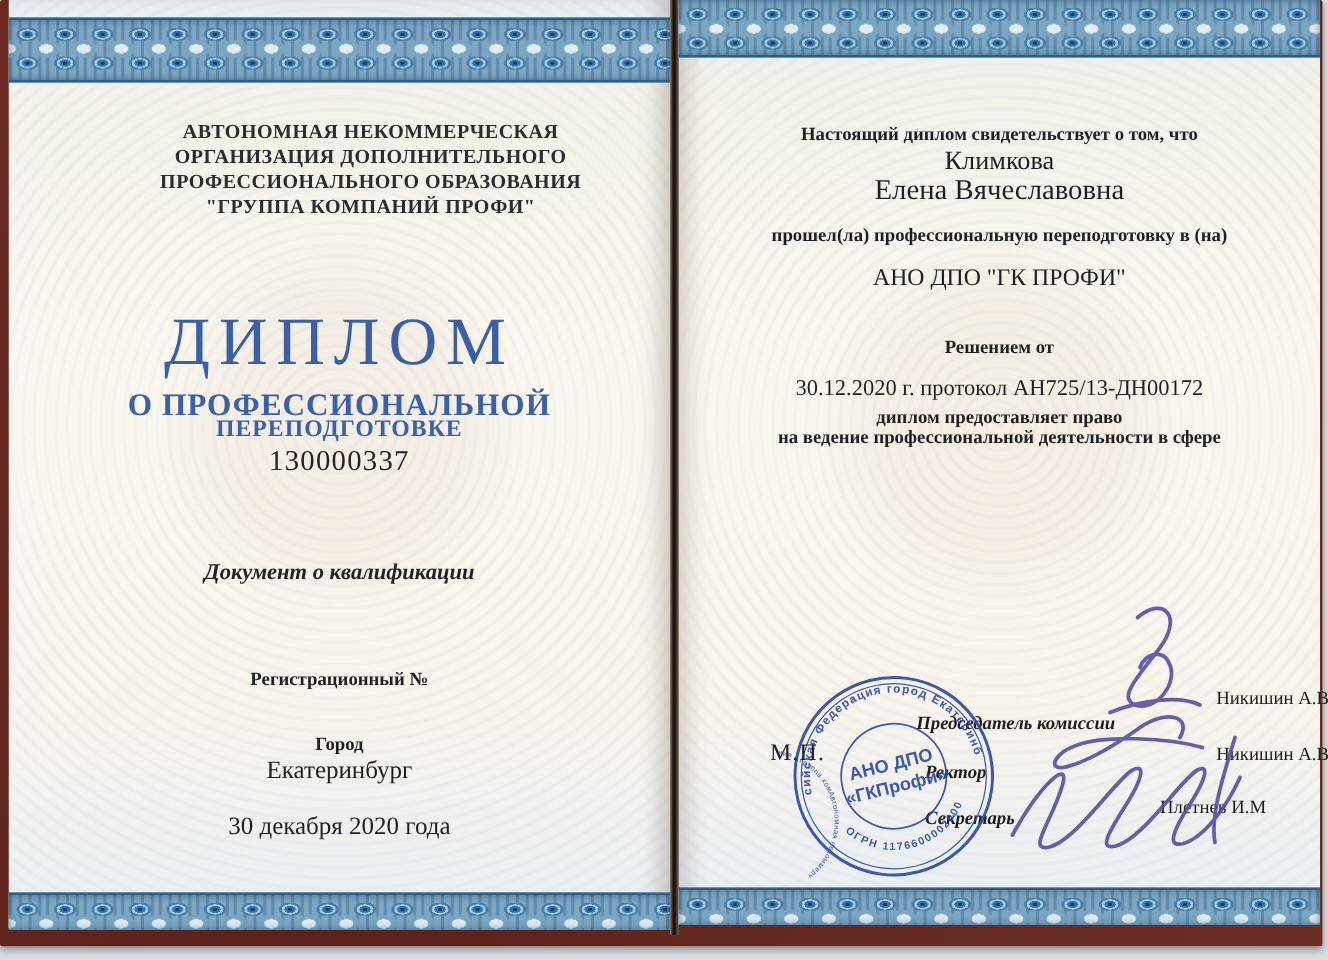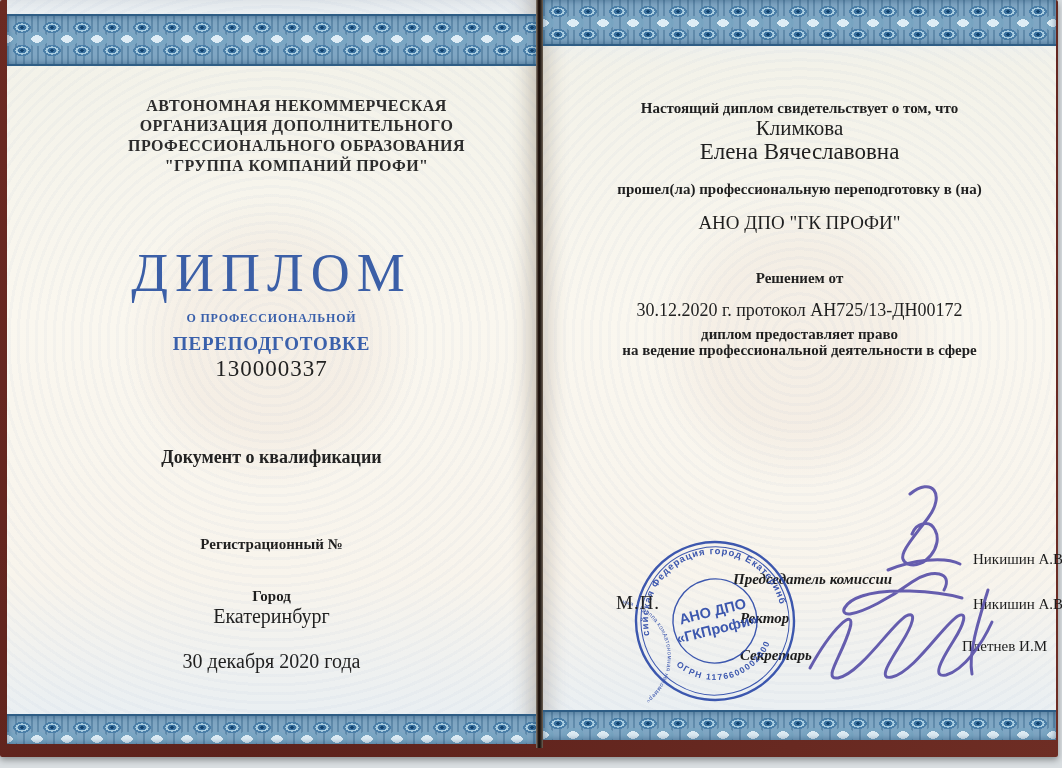--- a/index.html
+++ b/index.html
@@ -51,27 +51,27 @@
     box-shadow:inset 0 0 7px rgba(18,58,92,.55);
   }
   .band-top-left{top:14px;height:48px;}
   .band-bottom-left{top:714px;height:28px;border-bottom:none;}
   .band-top-right{top:0;height:44px;border-top:none;}
   .band-bottom-right{top:710px;height:28px;border-bottom:none;}
 
   .txt{position:absolute;color:#1f1f1f;white-space:nowrap;}
   .ctr{text-align:center;left:0;right:0;}
   .bold{font-weight:700;}
-  .ital{}
+  .ital{font-style:italic;}
 
   
   .org-block{position:absolute;top:96px;left:50px;right:0;text-align:center;
     font-size:16px;font-weight:600;letter-spacing:.4px;line-height:20px;color:#2c2c2c;}
   .diploma-title{top:242px;font-size:54px;letter-spacing:7px;color:#3b5fa7;font-weight:400;}
-  .diploma-sub1{top:311px;font-size:12px;letter-spacing:.8px;color:#3a60ab;}
+  .diploma-sub1{top:311px;font-size:25px;letter-spacing:.8px;color:#3a60ab;}
   .diploma-sub2{top:333px;font-size:19px;letter-spacing:.8px;color:#3a60ab;}
   .diploma-number{top:356px;font-size:23px;letter-spacing:1px;color:#222;}
   .doc-type{top:447px;font-size:18px;color:#222;}
   .reg-label{top:536px;font-size:15px;}
   .reg-value{top:555px;font-size:21px;}
   .city-label{top:588px;font-size:15px;}
   .city-value{top:605px;font-size:20px;}
   .date-label{top:634px;font-size:15px;}
   .date-value{top:650px;font-size:20px;}
 
@@ -88,21 +88,21 @@
   .rp-field{top:387px;font-size:18px;left:60px;}
 
   .mp{left:616px;top:592px;font-size:19px;letter-spacing:1px;color:#232323;z-index:5;}
   .role{font-size:15px;font-weight:700;font-style:italic;color:#1d1d1d;z-index:2;}
   .role-chair{left:733px;top:571px;}
   .role-rector{left:740px;top:610px;font-style:italic;}
   .role-secretary{left:740px;top:647px;}
   .sig-name{font-size:15px;color:#1d1d1d;z-index:2;}
   .sig-name-1{left:973px;top:551px;}
   .sig-name-2{left:973px;top:596px;}
-  .sig-name-3{left:962px;top:638px;}
+  .sig-name-3{left:928px;top:638px;}
 
   .stamp{position:absolute;left:630px;top:536px;width:170px;height:170px;z-index:4;
     transform:rotate(-14deg);opacity:.9;}
   .signatures{position:absolute;left:792px;top:472px;width:240px;height:240px;z-index:6;pointer-events:none;}
 </style>
 </head>
 <body>
 
 <div class="scene">
   <div class="cover"></div>

